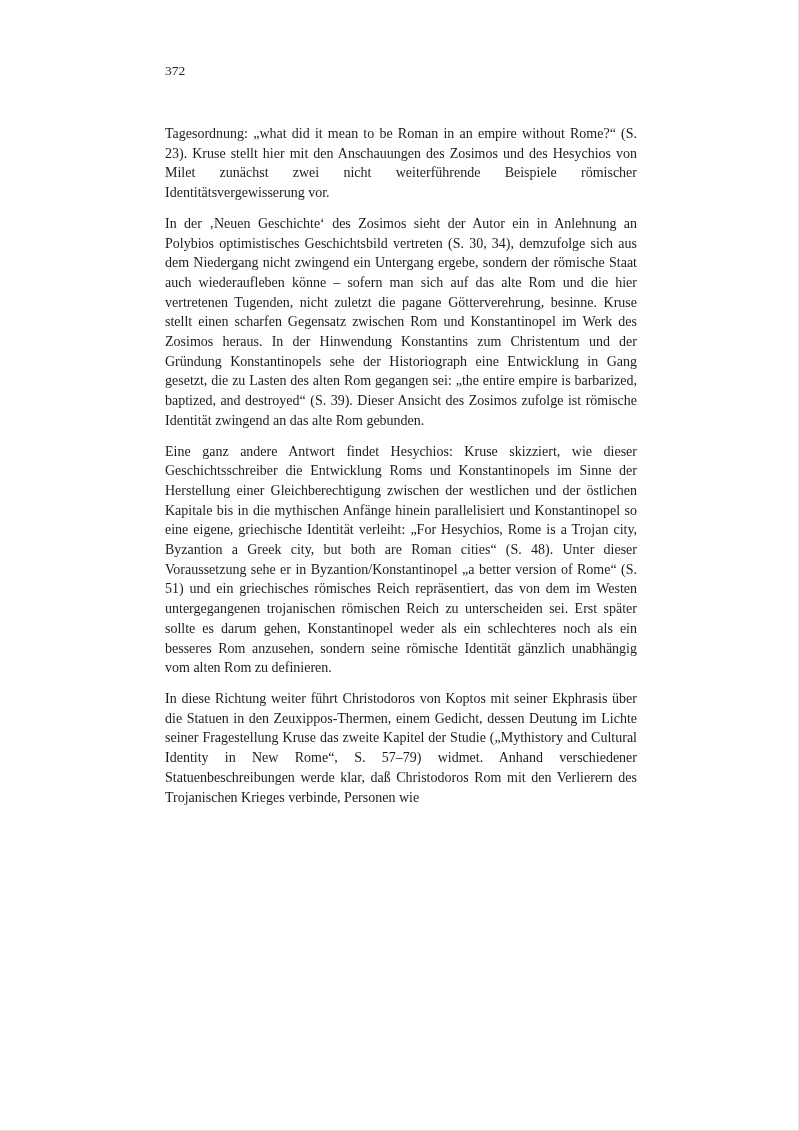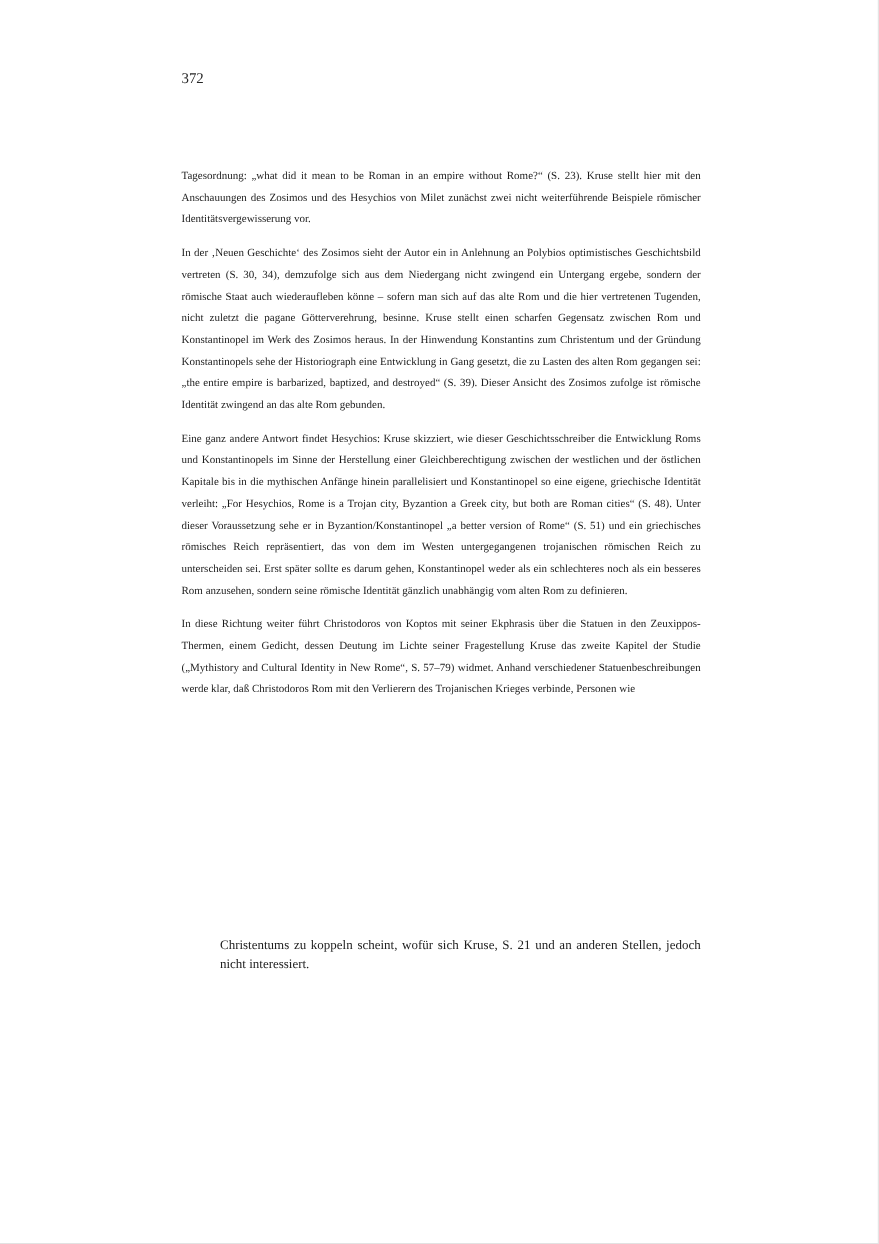--- a/index.html
+++ b/index.html
@@ -26,23 +26,23 @@
   }
   .page-number {
     position: absolute; left: 0; top: 0; font-family: Liberation Serif, serif;
   }
   .running-title {
     display: block;
     text-align: center;
   }
   .body-text {
     position: absolute;
-    top: 151px; left: 165px;
+    top: 124px; left: 165px;
     width: 472px;
-    font-size: 10px;
+    font-size: 14px;
     line-height: 19.7px;
     text-align: justify;
     color: #1c1c1c;
   }
   .body-text p {
     margin: 0 0 11px 0;
     hyphens: auto;
     -webkit-hyphens: auto;
   }
   .footnote {
@@ -66,15 +66,14 @@
     <span class="page-number">372</span>
   </div>
 
   <div class="body-text">
     <p>Tagesordnung: „what did it mean to be Roman in an empire without Rome?“ (S. 23). Kruse stellt hier mit den Anschauungen des Zosimos und des Hesychios von Milet zunächst zwei nicht weiterführende Beispiele römischer Identitätsvergewisserung vor.</p>
     <p>In der ‚Neuen Geschichte‘ des Zosimos sieht der Autor ein in Anlehnung an Polybios optimistisches Geschichtsbild vertreten (S. 30, 34), demzufolge sich aus dem Niedergang nicht zwingend ein Untergang ergebe, sondern der römische Staat auch wiederaufleben könne – sofern man sich auf das alte Rom und die hier vertretenen Tugenden, nicht zuletzt die pagane Götterverehrung, besinne. Kruse stellt einen scharfen Gegensatz zwischen Rom und Konstantinopel im Werk des Zosimos heraus. In der Hinwendung Konstantins zum Christentum und der Gründung Konstantinopels sehe der Historiograph eine Entwicklung in Gang gesetzt, die zu Lasten des alten Rom gegangen sei: „the entire empire is barbarized, baptized, and destroyed“ (S. 39). Dieser Ansicht des Zosimos zufolge ist römische Identität zwingend an das alte Rom gebunden.</p>
     <p>Eine ganz andere Antwort findet Hesychios: Kruse skizziert, wie dieser Geschichtsschreiber die Entwicklung Roms und Konstantinopels im Sinne der Herstellung einer Gleichberechtigung zwischen der westlichen und der östlichen Kapitale bis in die mythischen Anfänge hinein parallelisiert und Konstantinopel so eine eigene, griechische Identität verleiht: „For Hesychios, Rome is a Trojan city, Byzantion a Greek city, but both are Roman cities“ (S. 48). Unter dieser Voraussetzung sehe er in Byzantion/Konstantinopel „a better version of Rome“ (S. 51) und ein griechisches römisches Reich repräsentiert, das von dem im Westen untergegangenen trojanischen römischen Reich zu unterscheiden sei. Erst später sollte es darum gehen, Konstantinopel weder als ein schlechteres noch als ein besseres Rom anzusehen, sondern seine römische Identität gänzlich unabhängig vom alten Rom zu definieren.</p>
     <p>In diese Richtung weiter führt Christodoros von Koptos mit seiner Ekphrasis über die Statuen in den Zeuxippos-Thermen, einem Gedicht, dessen Deutung im Lichte seiner Fragestellung Kruse das zweite Kapitel der Studie („Mythistory and Cultural Identity in New Rome“, S. 57–79) widmet. Anhand verschiedener Statuenbeschreibungen werde klar, daß Christodoros Rom mit den Verlierern des Trojanischen Krieges verbinde, Personen wie</p>
   </div>
 
-  <div class="footnote">Christentums zu koppeln scheint, wofür sich Kruse, S. 21 und an anderen Stellen, jedoch nicht interessiert.</div>
 
 </div>
 
 </body></html>

